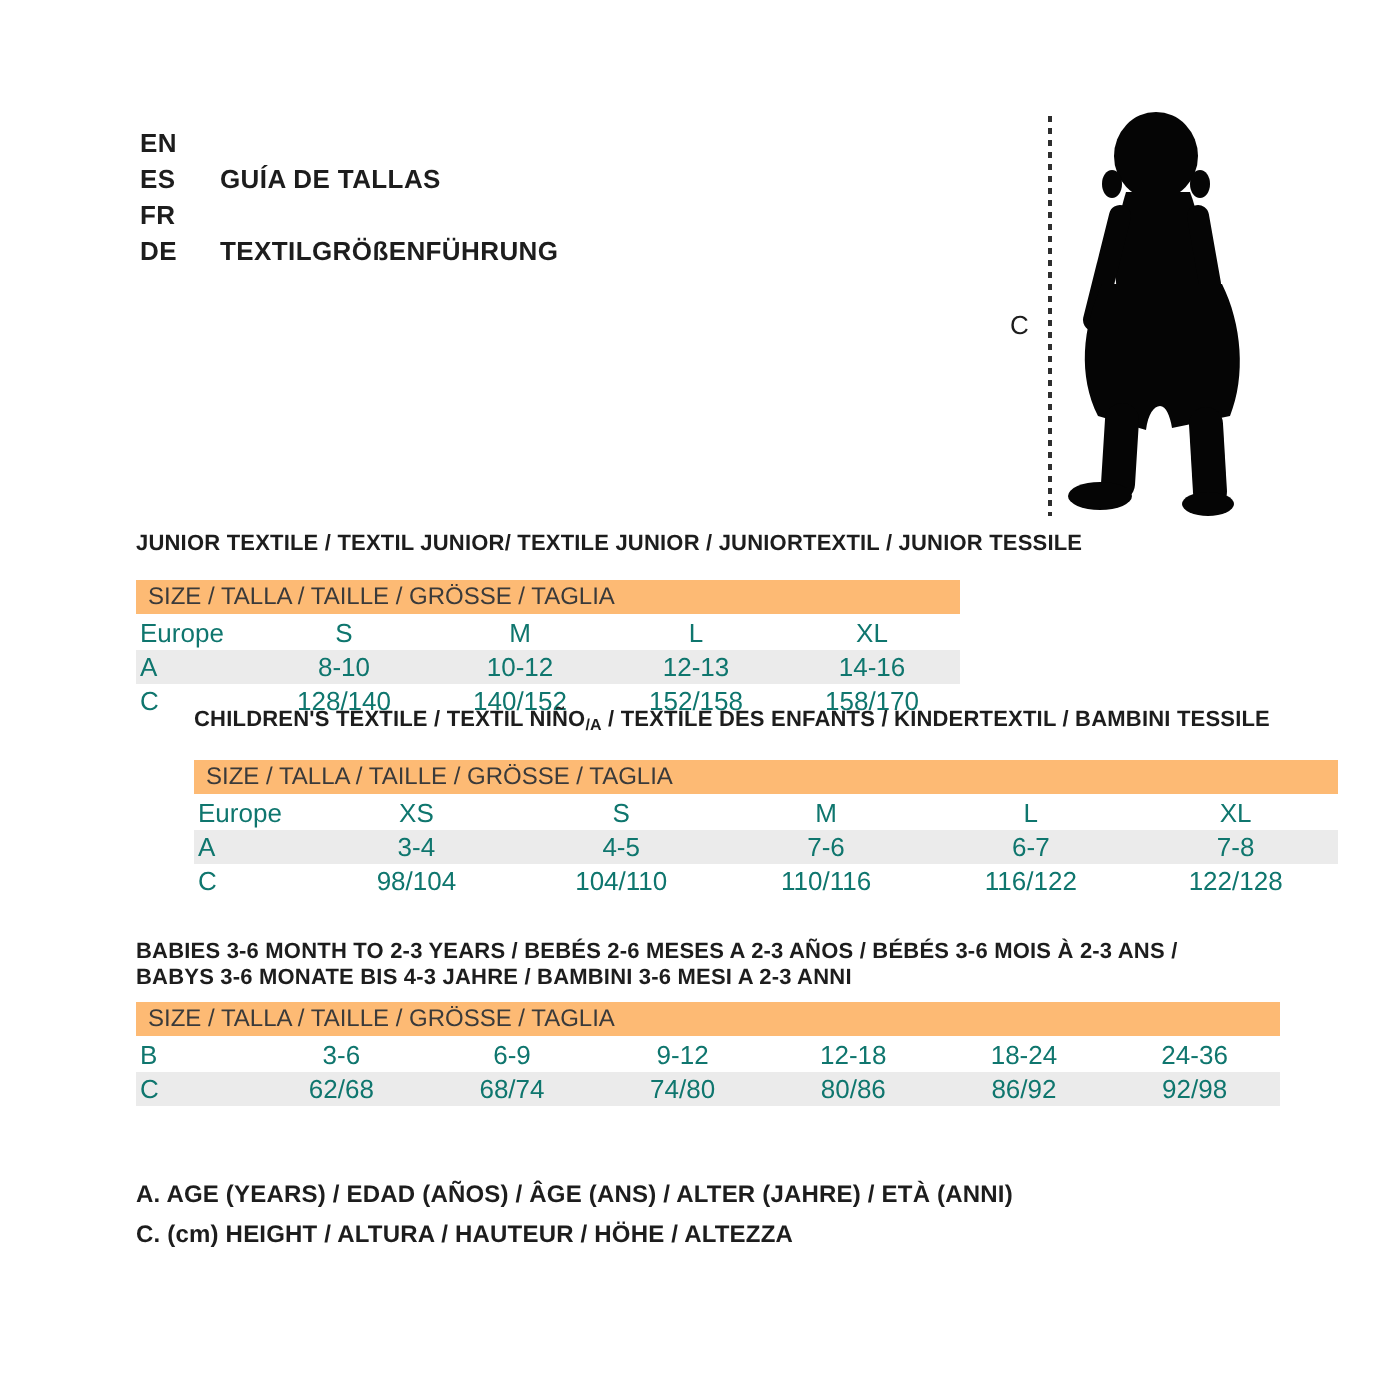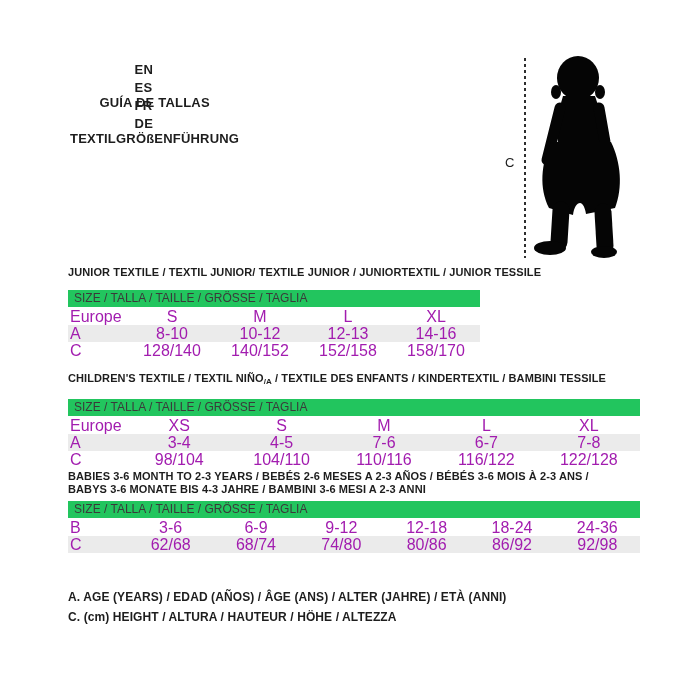--- a/index.html
+++ b/index.html
@@ -4,46 +4,46 @@
 <style>
   * { margin:0; padding:0; box-sizing:border-box; }
   html,body { background:#fff; }
   .canvas {
     position:relative; width:700px; height:700px; background:#ffffff;
     font-family:"Liberation Sans", sans-serif; color:#1d1d1d; overflow:hidden;
   }
 
   
   .lang-block { position:absolute; left:70px; top:62px; }
-  .lang-row { display:flex; height:18px; align-items:center; font-size:13px; font-weight:bold; letter-spacing:0.2px;flex-direction:column; }
+  .lang-row { display:flex; height:18px; align-items:center; font-size:13px; font-weight:bold; letter-spacing:0.2px; }
   .lang-code { width:40px; }
 
   
   .dash-line {
     position:absolute; left:524px; top:58px; width:2px; height:200px;
     background:repeating-linear-gradient(to bottom, #2e2e2e 0 3px, transparent 3px 6px);
   }
   .c-label { position:absolute; left:505px; top:155px; font-size:13px; color:#1d1d1d; }
   .baby-svg { position:absolute; left:533px; top:54px; width:100px; height:206px; }
   .baby-svg .fill { fill:#050505; }
   .baby-svg .stroke { stroke:#050505; fill:none; stroke-linecap:round; }
 
   
   .tbl { position:absolute; left:68px; }
   .tbl-title { font-size:11px; font-weight:bold; letter-spacing:0.1px; line-height:13px; margin-bottom:11px; white-space:nowrap; }
   .tbl-title .t-sub { font-size:8px; vertical-align:-2px; }
   .tbl-title2 { margin-bottom:5px; white-space:normal; }
-  .size-bar { height:17px; line-height:17px; background:#22c55e; color:#3a3a3a; font-size:12px; padding-left:6px; margin-bottom:1px; }
-  .trow { display:flex; height:17px; line-height:17px; font-size:16px; color:#a21caf; }
+  .size-bar { height:17px; line-height:17px; background:#fdba74; color:#3a3a3a; font-size:12px; padding-left:6px; margin-bottom:1px; }
+  .trow { display:flex; height:17px; line-height:17px; font-size:13px; color:#0f766e; }
   .trow.shaded { background:#ebebeb; }
   .trow .lbl { width:60px; padding-left:2px; }
   .trow .cell { flex:1 1 0; text-align:center; }
 
   #table-junior { top:266px; width:412px; }
-  #table-children { top:372px; width:572px; }
+  #table-children { top:354px; width:572px;margin-left:29px; }
   #table-babies { top:470px; width:572px; }
 
   
   .legend { position:absolute; left:68px; top:587px; }
   .legend-line { font-size:12px; font-weight:bold; line-height:20px; letter-spacing:0.1px; }
 </style>
 </head>
 <body>
 
 <div class="canvas">

